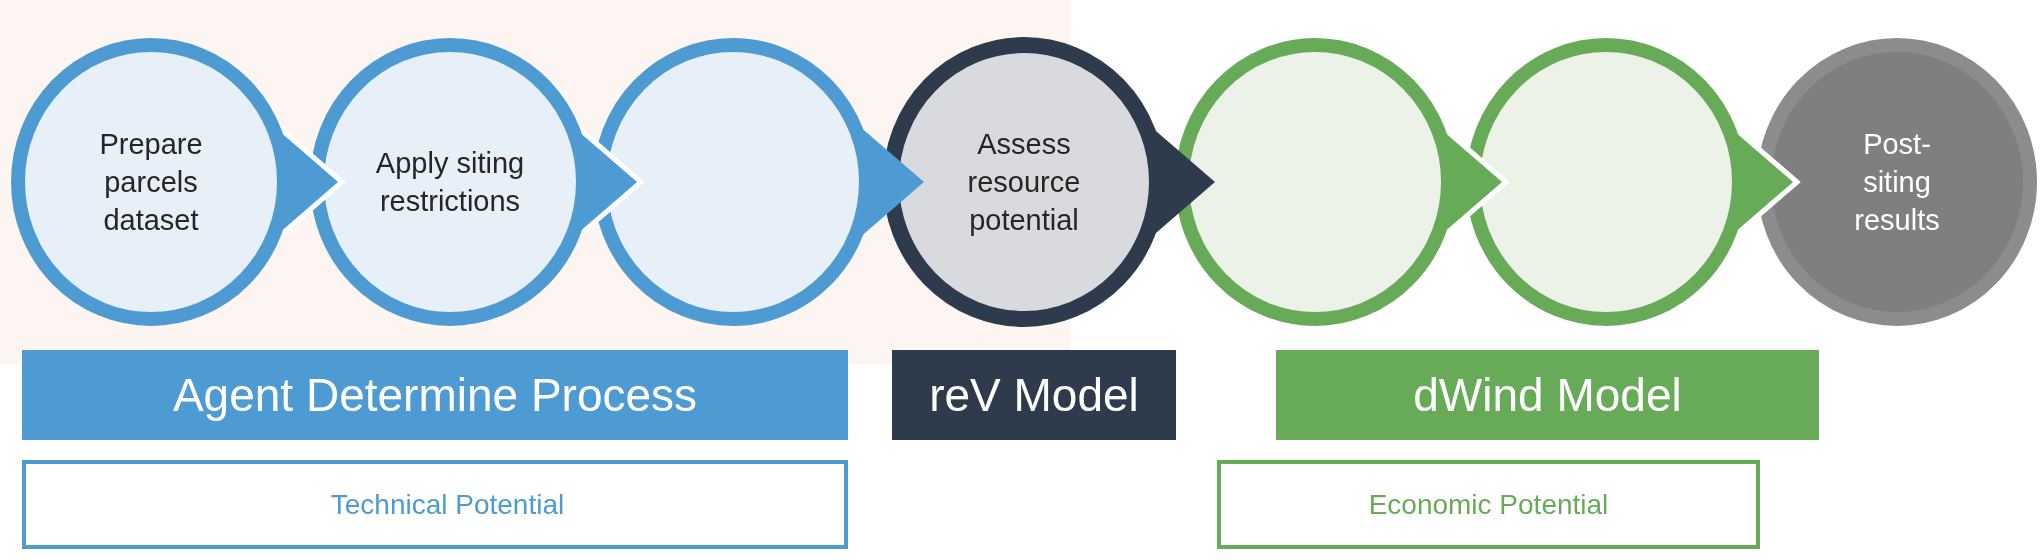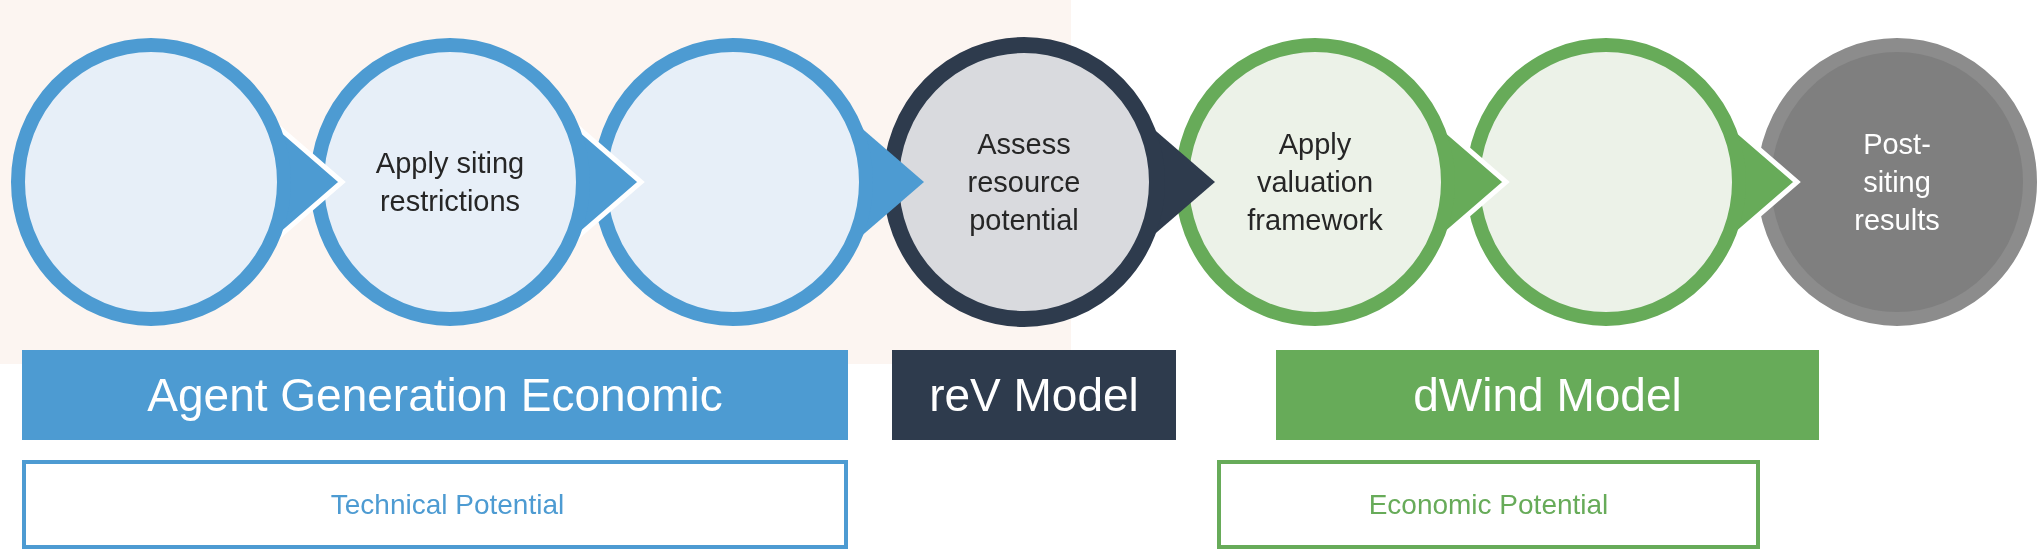--- a/index.html
+++ b/index.html
@@ -88,20 +88,23 @@
 
 <div id="canvas">
 
   <div class="panel-bg"></div>
 
   <div class="stage blue s1">
     <svg width="350" height="330">
       <polygon class="outlined" points="246,83 341,165 246,247"></polygon>
       <ellipse cx="150" cy="165" rx="133" ry="137"></ellipse>
     </svg>
+    <div class="stage-label">Prepare
+parcels
+dataset</div>
   </div>
 
   <div class="stage blue s2">
     <svg width="350" height="330">
       <polygon class="outlined" points="246,83 341,165 246,247"></polygon>
       <ellipse cx="150" cy="165" rx="133" ry="137"></ellipse>
     </svg>
     <div class="stage-label">Apply siting
 restrictions</div>
   </div>
@@ -121,43 +124,40 @@
     <div class="stage-label">Assess
 resource
 potential</div>
   </div>
 
   <div class="stage green s5">
     <svg width="350" height="330">
       <polygon class="outlined" points="246,83 341,165 246,247"></polygon>
       <ellipse cx="150" cy="165" rx="133" ry="137"></ellipse>
     </svg>
-    <div class="stage-label">Apply
-valuation
-framework</div>
   </div>
 
   <div class="stage green s6">
     <svg width="350" height="330">
       <polygon class="outlined" points="246,83 341,165 246,247"></polygon>
       <ellipse cx="150" cy="165" rx="133" ry="137"></ellipse>
     </svg>
   </div>
 
   <div class="stage gray s7">
     <svg width="350" height="330">
       <ellipse cx="150" cy="165" rx="133" ry="137"></ellipse>
     </svg>
     <div class="stage-label">Post-
 siting
 results</div>
   </div>
 
   <div class="group-bar bar-agent">
-    <span>Agent Generation Economic</span>
+    <span>Agent Determine Process</span>
   </div>
   <div class="group-bar bar-rev">
     <span>reV Model</span>
   </div>
   <div class="group-bar bar-dwind">
     <span>dWind Model</span>
   </div>
 
   <div class="group-box box-technical">
     <span>Technical Potential</span>

